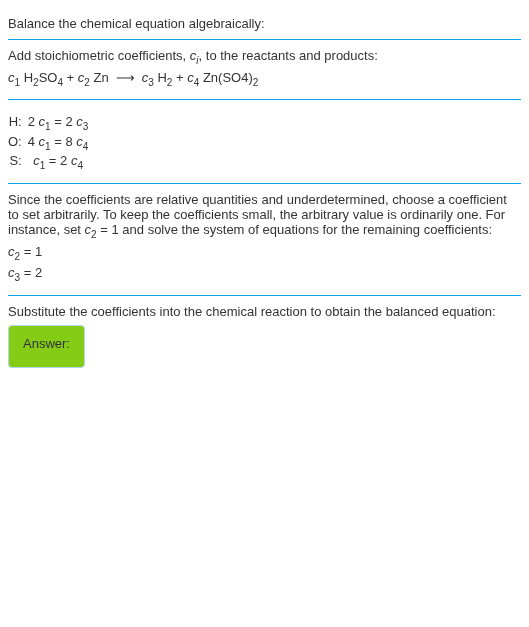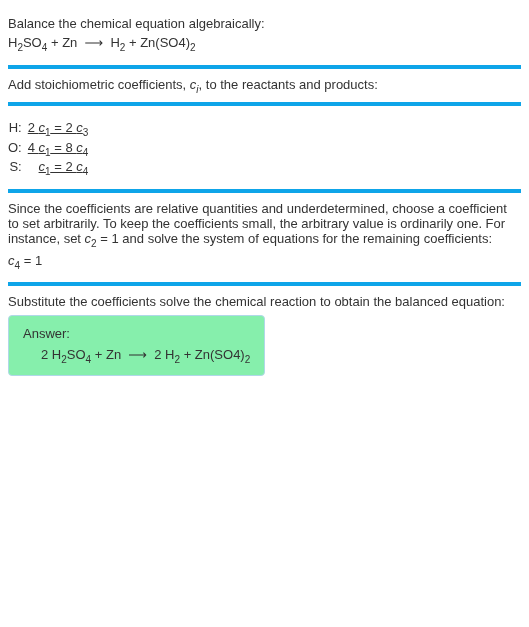--- a/index.html
+++ b/index.html
@@ -6,21 +6,21 @@
       margin: 0;
       padding: 8px;
       font-family: Arial, sans-serif;
       font-size: 13px;
       color: #333;
       background: #fff;
       width: 513px;
     }
     .section {
       padding: 8px 0;
-      border-bottom: 4px solid #0ea5e9;
+      border-bottom: 1px solid #0ea5e9;
     }
     .section:last-of-type {
       border-bottom: none;
     }
     .equation-line {
       margin: 4px 0;
     }
     .sub {
       font-size: 10px;
       vertical-align: sub;
@@ -34,48 +34,47 @@
     }
     .row {
       display: table-row;
     }
     .cell {
       display: table-cell;
       padding: 0 6px 2px 0;
       text-align: right;
     }
     .cell.eq {
-      text-align: right;
-      text-decoration: underline;
+      text-align: center;
     }
     .answer-box {
       display: inline-block;
-      background: #86efac;
+      background: #84cc16;
       border: 1px solid #b0d8e8;
       border-radius: 4px;
       padding: 10px 14px;
       margin-top: 6px;
     }
     .answer-label {
       margin-bottom: 6px;
     }
     .answer-eq {
       padding-left: 18px;
     }
   </style>
 </head>
 <body>
 
 <div class="section">
   <div>Balance the chemical equation algebraically:</div>
-  <div class="equation-line">H<span class="sub">2</span>SO<span class="sub">4</span> + Zn &nbsp;⟶&nbsp; H<span class="sub">2</span> + Zn(SO4)<span class="sub">2</span></div>
 </div>
 
 <div class="section">
   <div>Add stoichiometric coefficients, <span class="italic">c<span class="sub">i</span></span>, to the reactants and products:</div>
+  <div class="equation-line"><span class="italic">c</span><span class="sub">1</span> H<span class="sub">2</span>SO<span class="sub">4</span> + <span class="italic">c</span><span class="sub">2</span> Zn &nbsp;⟶&nbsp; <span class="italic">c</span><span class="sub">3</span> H<span class="sub">2</span> + <span class="italic">c</span><span class="sub">4</span> Zn(SO4)<span class="sub">2</span></div>
 </div>
 
 <div class="section">
   <div class="table">
     <div class="row">
       <div class="cell">H:</div>
       <div class="cell eq">2 <span class="italic">c</span><span class="sub">1</span> = 2 <span class="italic">c</span><span class="sub">3</span></div>
     </div>
     <div class="row">
       <div class="cell">O:</div>
@@ -83,22 +82,22 @@
     </div>
     <div class="row">
       <div class="cell">S:</div>
       <div class="cell eq"><span class="italic">c</span><span class="sub">1</span> = 2 <span class="italic">c</span><span class="sub">4</span></div>
     </div>
   </div>
 </div>
 
 <div class="section">
   <div>Since the coefficients are relative quantities and underdetermined, choose a coefficient to set arbitrarily. To keep the coefficients small, the arbitrary value is ordinarily one. For instance, set <span class="italic">c</span><span class="sub">2</span> = 1 and solve the system of equations for the remaining coefficients:</div>
-  <div class="equation-line"><span class="italic">c</span><span class="sub">4</span> = 1</div>
+  <div class="equation-line"><span class="italic">c</span><span class="sub">2</span> = 1</div>
+  <div class="equation-line"><span class="italic">c</span><span class="sub">3</span> = 2</div>
 </div>
 
 <div class="section">
-  <div>Substitute the coefficients solve the chemical reaction to obtain the balanced equation:</div>
+  <div>Substitute the coefficients into the chemical reaction to obtain the balanced equation:</div>
   <div class="answer-box">
     <div class="answer-label">Answer:</div>
-    <div class="answer-eq">2 H<span class="sub">2</span>SO<span class="sub">4</span> + Zn &nbsp;⟶&nbsp; 2 H<span class="sub">2</span> + Zn(SO4)<span class="sub">2</span></div>
   </div>
 </div>
 
 </body></html>

